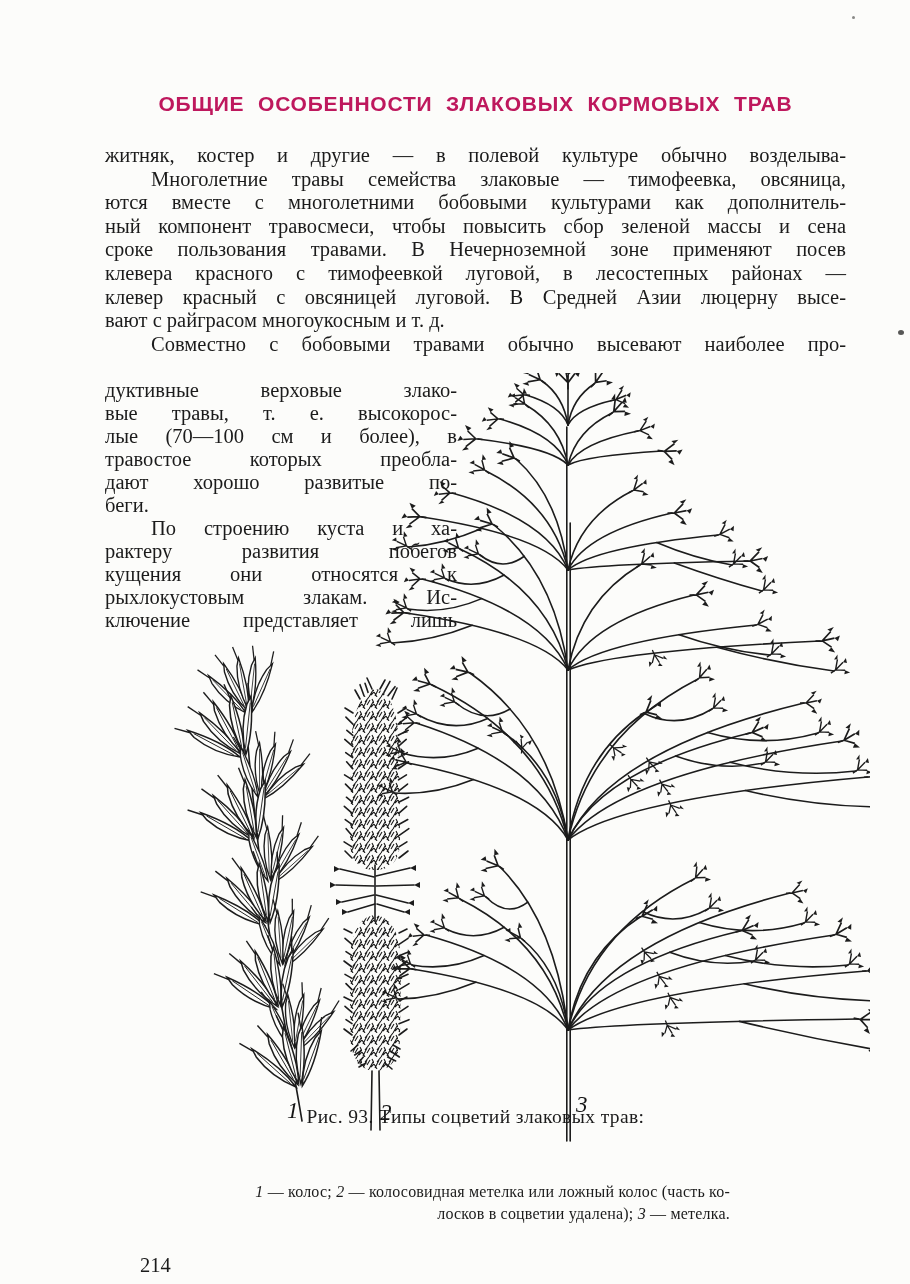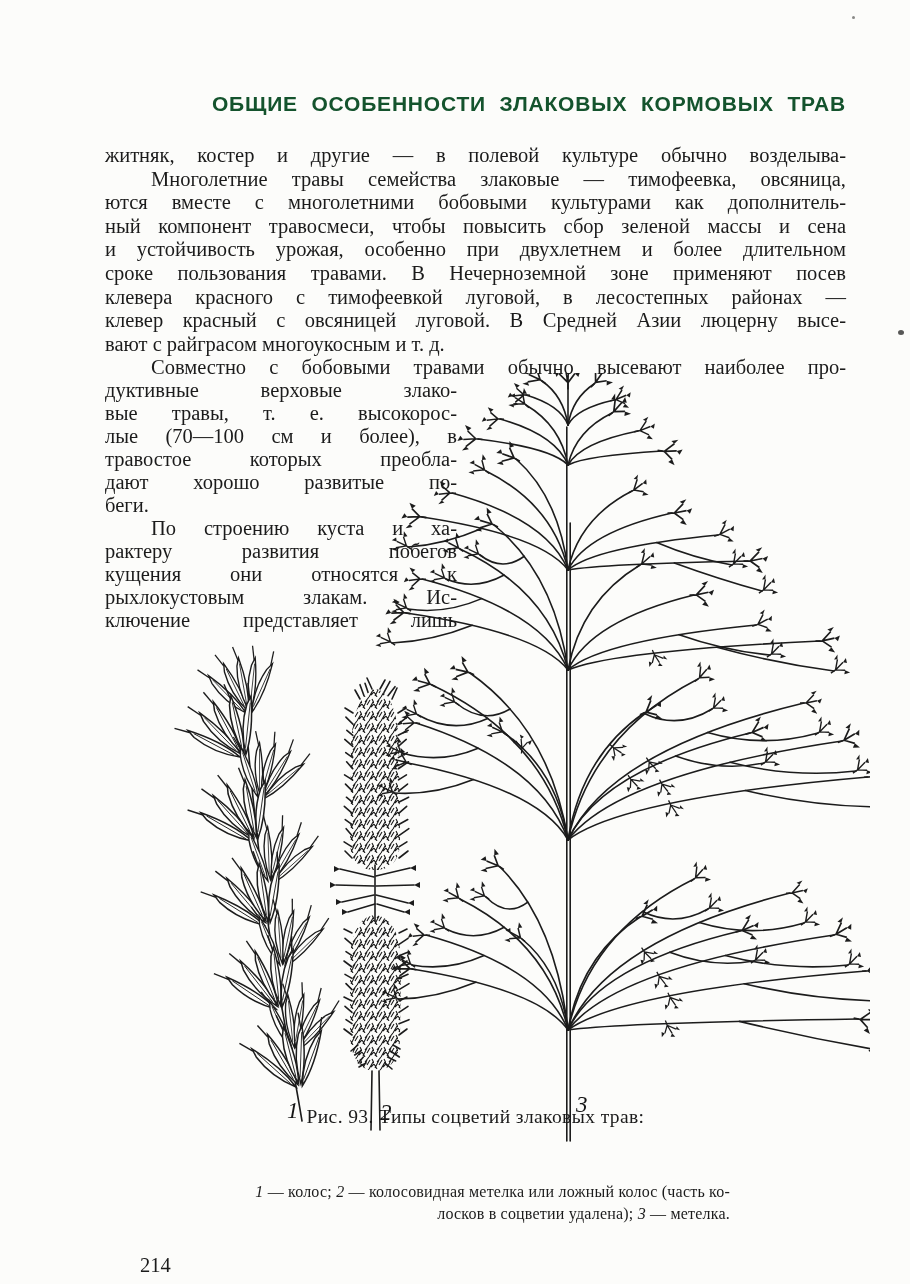--- a/index.html
+++ b/index.html
@@ -1,20 +1,20 @@
 <!DOCTYPE html>
 <html><head>
 <meta charset="utf-8">
 <style>
   html,body{margin:0;padding:0;background:#e9e9e6;}
   .page{position:relative;width:910px;height:1284px;margin:0 auto;background:#fcfcfa;
         font-family:"Liberation Serif",serif;color:#1b1b1b;overflow:hidden;}
-  .title{position:absolute;top:92px;left:105px;width:741px;text-align:right;
+  .title{position:absolute;top:92px;left:105px;width:741px;text-align:center;
          font-family:"Liberation Sans",sans-serif;font-weight:bold;font-size:21px;
-         letter-spacing:.8px;word-spacing:7px;color:#14532d;z-index:3;}
+         letter-spacing:.8px;word-spacing:7px;color:#be185d;z-index:3;}
   .blk{position:absolute;left:105px;width:741px;font-size:20.5px;z-index:3;}
   .blk1{top:144px;}
   .col{position:absolute;left:105px;top:379px;width:352px;font-size:20.5px;z-index:3;}
   .jl{text-align:justify;text-align-last:justify;line-height:23.6px;height:23.6px;overflow:visible;white-space:nowrap;}
   .jlw{text-align:justify;text-align-last:justify;line-height:23px;height:23px;white-space:nowrap;}
   .ll{text-align:left;text-align-last:left;line-height:23.6px;height:23.6px;}
   .llw{text-align:left;text-align-last:left;line-height:23px;height:23px;font-family:Liberation Serif, serif;}
   .ind{padding-left:46px;box-sizing:border-box;}
   .fig-svg{position:absolute;left:170px;top:373px;width:700px;height:772px;z-index:1;}
   .br{fill:none;stroke:#1c1c1c;stroke-width:1.6;stroke-linecap:round;}
@@ -35,21 +35,20 @@
 
 <div class="page">
 
   <div class="title">ОБЩИЕ ОСОБЕННОСТИ ЗЛАКОВЫХ КОРМОВЫХ ТРАВ</div>
 
   <div class="blk blk1">
     <div class="jl">житняк, костер и другие — в полевой культуре обычно возделыва-</div>
     <div class="jl ind">Многолетние травы семейства злаковые — тимофеевка, овсяница,</div>
     <div class="jl">ются вместе с многолетними бобовыми культурами как дополнитель-</div>
     <div class="jl">ный компонент травосмеси, чтобы повысить сбор зеленой массы и сена</div>
-    <div class="jl">и устойчивость урожая, особенно при двухлетнем и более длительном</div>
     <div class="jl">сроке пользования травами. В Нечерноземной зоне применяют посев</div>
     <div class="jl">клевера красного с тимофеевкой луговой, в лесостепных районах —</div>
     <div class="jl">клевер красный с овсяницей луговой. В Средней Азии люцерну высе-</div>
     <div class="ll">вают с райграсом многоукосным и т. д.</div>
     <div class="jl ind">Совместно с бобовыми травами обычно высевают наиболее про-</div>
   </div>
 
   <div class="col">
     <div class="jlw">дуктивные верховые злако-</div>
     <div class="jlw">вые травы, т. е. высокорос-</div>

